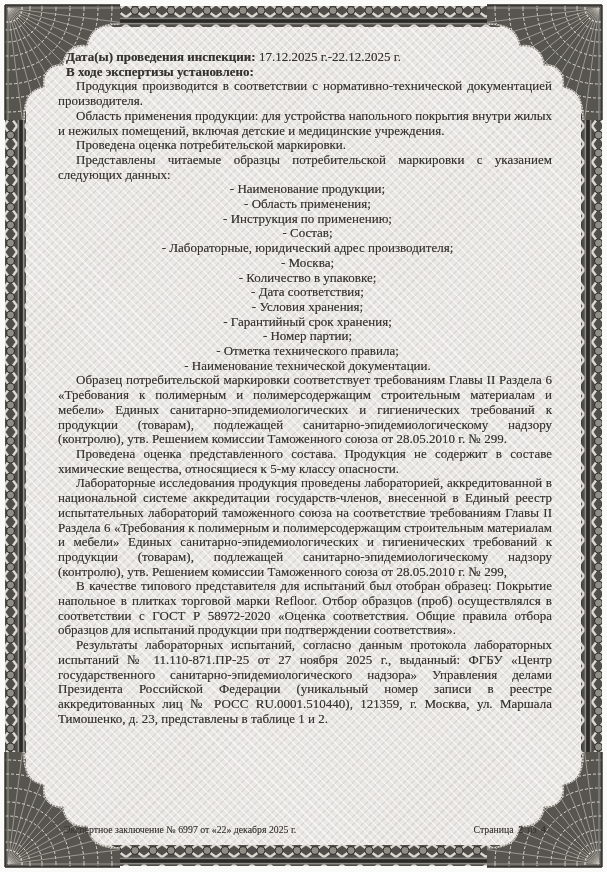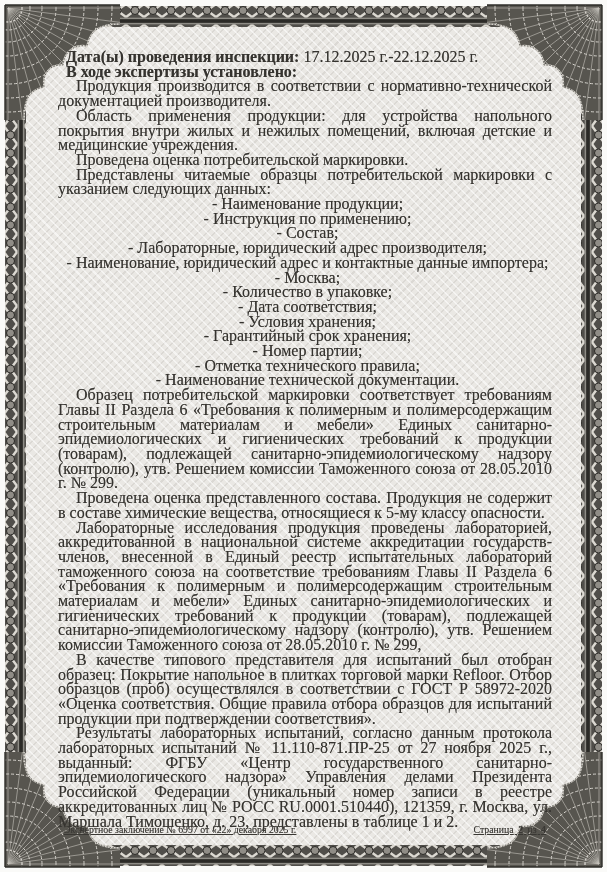--- a/index.html
+++ b/index.html
@@ -15,36 +15,35 @@
     position:absolute;left:24px;top:24px;right:24px;bottom:24px;
     background-color:#eae8e4;
     background-image:
       repeating-linear-gradient(45deg, rgba(255,255,255,.55) 0 1.5px, rgba(255,255,255,0) 1.5px 6px),
       repeating-linear-gradient(135deg, rgba(140,135,128,.16) 0 1.5px, rgba(140,135,128,0) 1.5px 6px);
   }
   .frame{position:absolute;left:0;top:0;}
   
   .content{
     position:absolute;left:58px;top:50px;width:494px;
-    font-size:16px;line-height:14.7px;
+    font-size:13px;line-height:14.7px;
     color:#35332f;
     text-align:justify;
     text-shadow:0 0 .4px rgba(70,68,64,.55);
   }
   .content p{margin:0;}
   .indent{text-indent:18px;}
   .small-indent{text-indent:8px;}
   .b{font-weight:bold;}
   .mark-item{padding-left:5px;text-align:center;}
   .footer{
     position:absolute;left:64px;right:60px;top:824px;
     display:flex;justify-content:space-between;align-items:baseline;
     font-size:9.8px;color:#3a3834;
     text-shadow:0 0 .4px rgba(70,68,64,.5);
-    text-decoration:underline;
   }
   .footer .pg span{margin:0 1px;}
 </style>
 </head>
 <body>
 
 <div class="page">
 
   <div class="paper-inner"></div>
 
@@ -117,24 +116,24 @@
 
   <div class="content">
     <p class="small-indent"><span class="b">Дата(ы) проведения инспекции:</span> <span>17.12.2025 г.-22.12.2025 г.</span></p>
     <p class="b small-indent">В ходе экспертизы установлено:</p>
     <p class="indent">Продукция производится в соответствии с нормативно-технической документацией производителя.</p>
     <p class="indent">Область применения продукции: для устройства напольного покрытия внутри жилых и нежилых помещений, включая детские и медицинские учреждения.</p>
     <p class="indent">Проведена оценка потребительской маркировки.</p>
     <p class="indent">Представлены читаемые образцы потребительской маркировки с указанием следующих данных:</p>
 
     <p class="mark-item">- Наименование продукции;</p>
+    <p class="mark-item">- Область применения;</p>
     <p class="mark-item">- Инструкция по применению;</p>
     <p class="mark-item">- Состав;</p>
     <p class="mark-item">- Лабораторные, юридический адрес производителя;</p>
-    <p class="mark-item">- Наименование, юридический адрес и контактные данные импортера;</p>
     <p class="mark-item">- Москва;</p>
     <p class="mark-item">- Количество в упаковке;</p>
     <p class="mark-item">- Дата соответствия;</p>
     <p class="mark-item">- Условия хранения;</p>
     <p class="mark-item">- Гарантийный срок хранения;</p>
     <p class="mark-item">- Номер партии;</p>
     <p class="mark-item">- Отметка технического правила;</p>
     <p class="mark-item">- Наименование технической документации.</p>
 
     <p class="indent">Образец потребительской маркировки соответствует требованиям Главы II Раздела 6 «Требования к полимерным и полимерсодержащим строительным материалам и мебели» Единых санитарно-эпидемиологических и гигиенических требований к продукции (товарам), подлежащей санитарно-эпидемиологическому надзору (контролю), утв. Решением комиссии Таможенного союза от 28.05.2010 г. № 299.</p>

